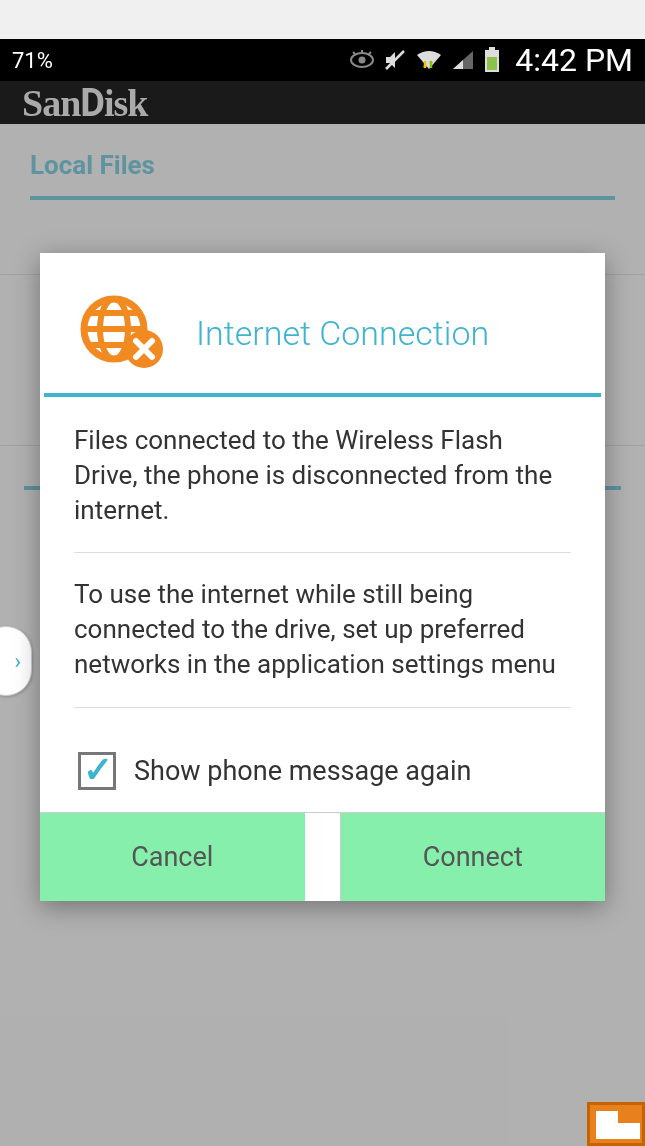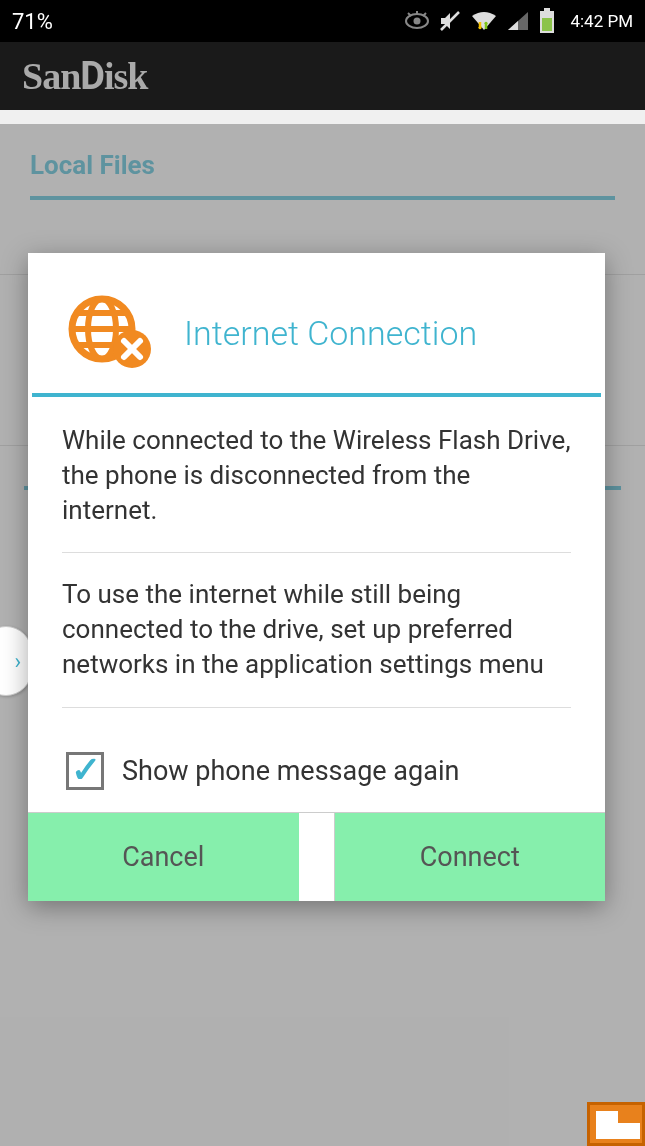--- a/index.html
+++ b/index.html
@@ -18,37 +18,38 @@
     
     
     .status-bar {
       height: 42px;
       background: #000;
       color: #fff;
       display: flex;
       align-items: center;
       padding: 0 12px;
       font-size: 22px;
+      margin-top: 39px;
     }
     .status-left {
       flex: 1;
     }
     .status-right {
       display: flex;
       align-items: center;
       gap: 8px;
     }
-    .status-time { font-size: 17px; margin-left: 6px; }
+    .status-time { font-size: 32px; margin-left: 6px; }
     
     
     .app-header {
       height: 68px;
       background: #1a1a1a;
       display: flex;
-      align-items: center;
+      align-items: flex-start;
       padding: 0 22px;
     }
     .brand {
       font-family: Georgia, serif;
       color: #aaa;
       font-size: 38px;
       font-weight: bold;
       letter-spacing: -1px;
     }
     .brand .d { display:inline-block; }
@@ -110,21 +111,21 @@
       justify-content: flex-end;
       padding-right: 10px;
       color: #3fb4cf;
       font-size: 22px;
       box-shadow: 1px 1px 3px rgba(0,0,0,0.2);
     }
     
     
     .dialog {
       position: absolute;
-      left: 28px;
+      left: 40px;
       right: 40px;
       top: 253px;
       background: #fff;
       box-shadow: 0 6px 24px rgba(0,0,0,0.35);
     }
     .dialog-header {
       display:flex;
       align-items:center;
       gap: 28px;
       padding: 40px 32px 20px;
@@ -285,21 +286,21 @@
         <line x1="14" y1="20" x2="62" y2="20" stroke="#f18a21" stroke-width="6"></line>
         <line x1="14" y1="52" x2="62" y2="52" stroke="#f18a21" stroke-width="6"></line>
         <circle cx="68" cy="56" r="19" fill="#f18a21"></circle>
         <line x1="60" y1="48" x2="76" y2="64" stroke="#fff" stroke-width="6" stroke-linecap="round"></line>
         <line x1="76" y1="48" x2="60" y2="64" stroke="#fff" stroke-width="6" stroke-linecap="round"></line>
       </svg>
     </span>
     <div class="dialog-title">Internet Connection</div>
   </div>
 
-  <div class="dialog-body">While connected to the Wireless Flash Drive, the phone is disconnected from the internet.</div>
+  <div class="dialog-body">Files connected to the Wireless Flash Drive, the phone is disconnected from the internet.</div>
   <div class="body-sep"></div>
   <div class="dialog-body" style="padding-top:0">To use the internet while still being connected to the drive, set up preferred networks in the application settings menu</div>
   <div class="body-sep"></div>
 
   <div class="check-row">
     <div class="checkbox">
       <span class="checkmark">✓</span>
     </div>
     <span>Show phone message again</span>
   </div>

